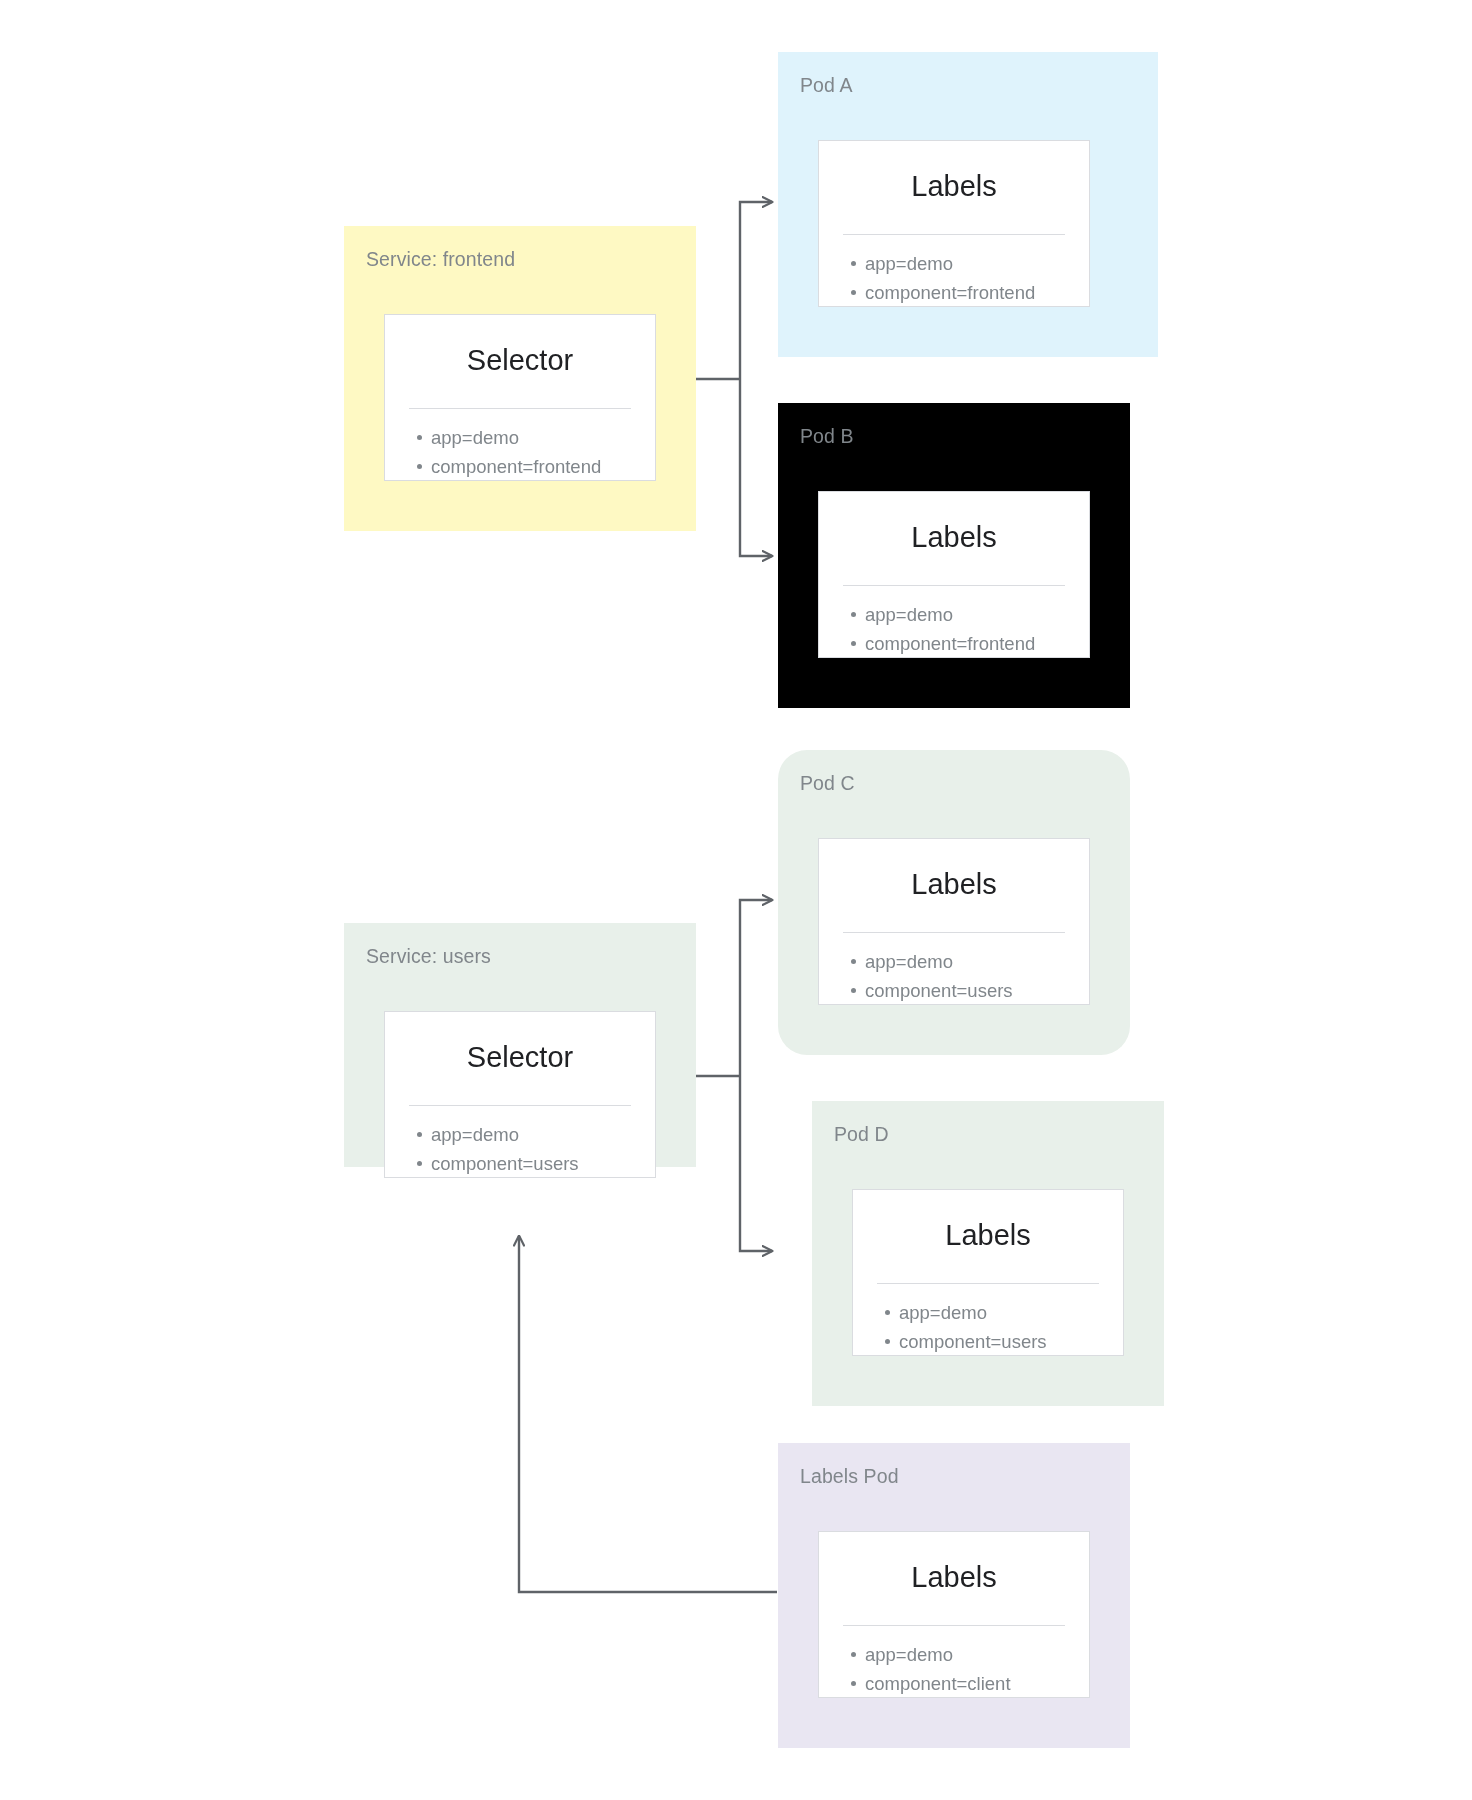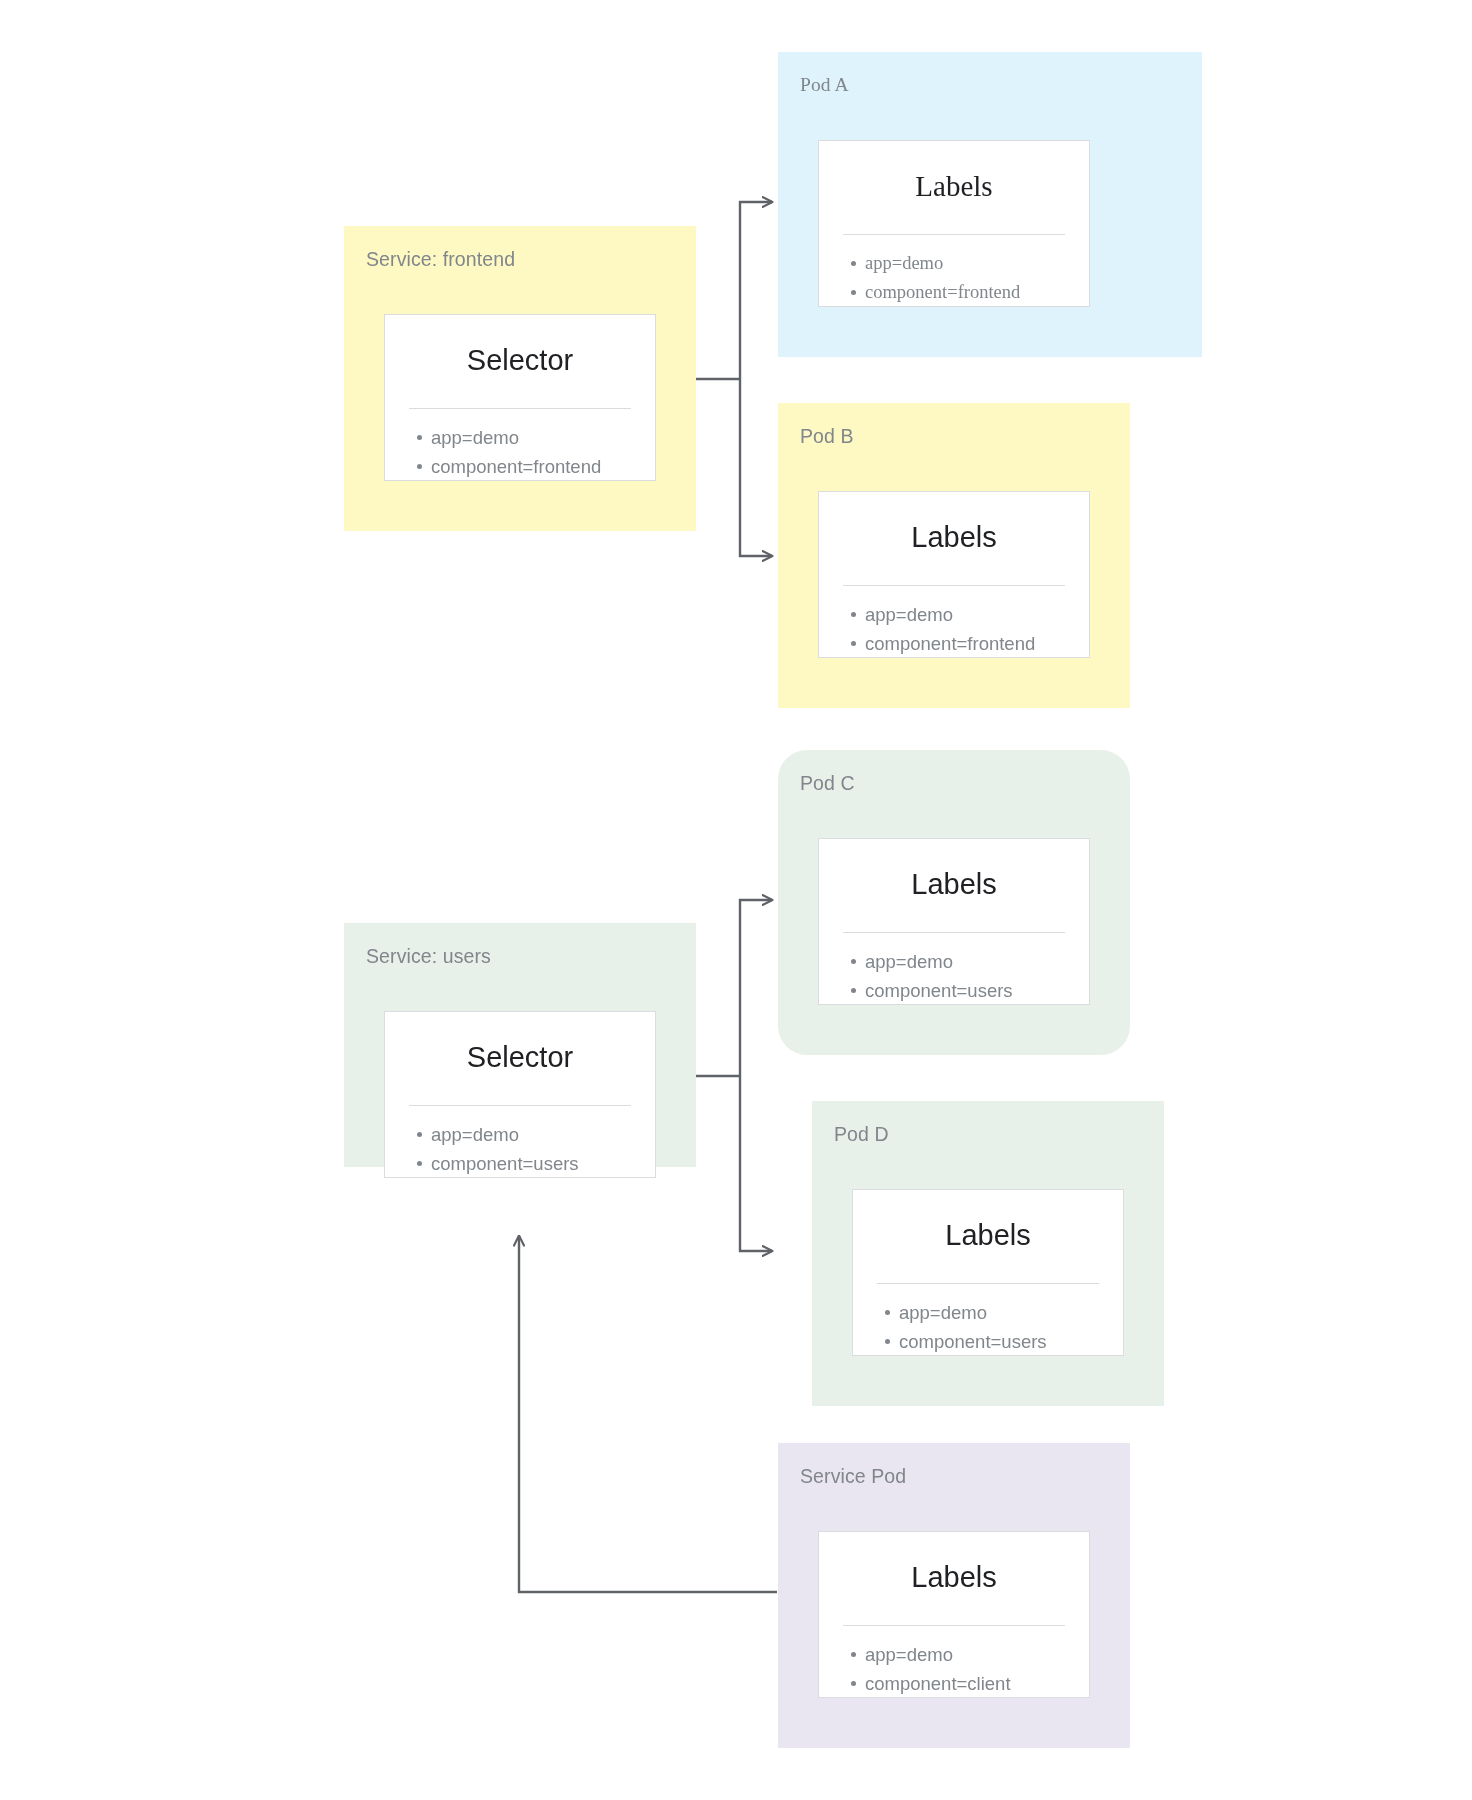--- a/index.html
+++ b/index.html
@@ -84,33 +84,33 @@
     width: 1472px;
     height: 1800px;
     pointer-events: none;
   }
 </style>
 </head>
 <body>
 
 <div id="canvas">
 
-  <div class="group-box" style="left:778px; top:52px; width:424px; height:305px; background:#dff3fc;font-family:Liberation Serif, serif;">
+  <div class="group-box" style="left:778px; top:52px; width:380px; height:305px; background:#dff3fc;">
     <div class="group-title">Pod A</div>
     <div class="card" style="left:40px; top:88px; width:272px; height:167px;">
       <div class="card-title">Labels</div>
       <div class="card-rule"></div>
       <ul class="card-list">
         <li>app=demo</li>
         <li>component=frontend</li>
       </ul>
     </div>
   </div>
 
-  <div class="group-box" style="left:778px; top:403px; width:352px; height:305px; background:#fef9c3;">
+  <div class="group-box" style="left:778px; top:403px; width:352px; height:305px; background:#000000;">
     <div class="group-title">Pod B</div>
     <div class="card" style="left:40px; top:88px; width:272px; height:167px;">
       <div class="card-title">Labels</div>
       <div class="card-rule"></div>
       <ul class="card-list">
         <li>app=demo</li>
         <li>component=frontend</li>
       </ul>
     </div>
   </div>
@@ -133,21 +133,21 @@
       <div class="card-title">Labels</div>
       <div class="card-rule"></div>
       <ul class="card-list">
         <li>app=demo</li>
         <li>component=users</li>
       </ul>
     </div>
   </div>
 
   <div class="group-box" style="left:778px; top:1443px; width:352px; height:305px; background:#e9e6f2;">
-    <div class="group-title">Service Pod</div>
+    <div class="group-title">Labels Pod</div>
     <div class="card" style="left:40px; top:88px; width:272px; height:167px;">
       <div class="card-title">Labels</div>
       <div class="card-rule"></div>
       <ul class="card-list">
         <li>app=demo</li>
         <li>component=client</li>
       </ul>
     </div>
   </div>
 

